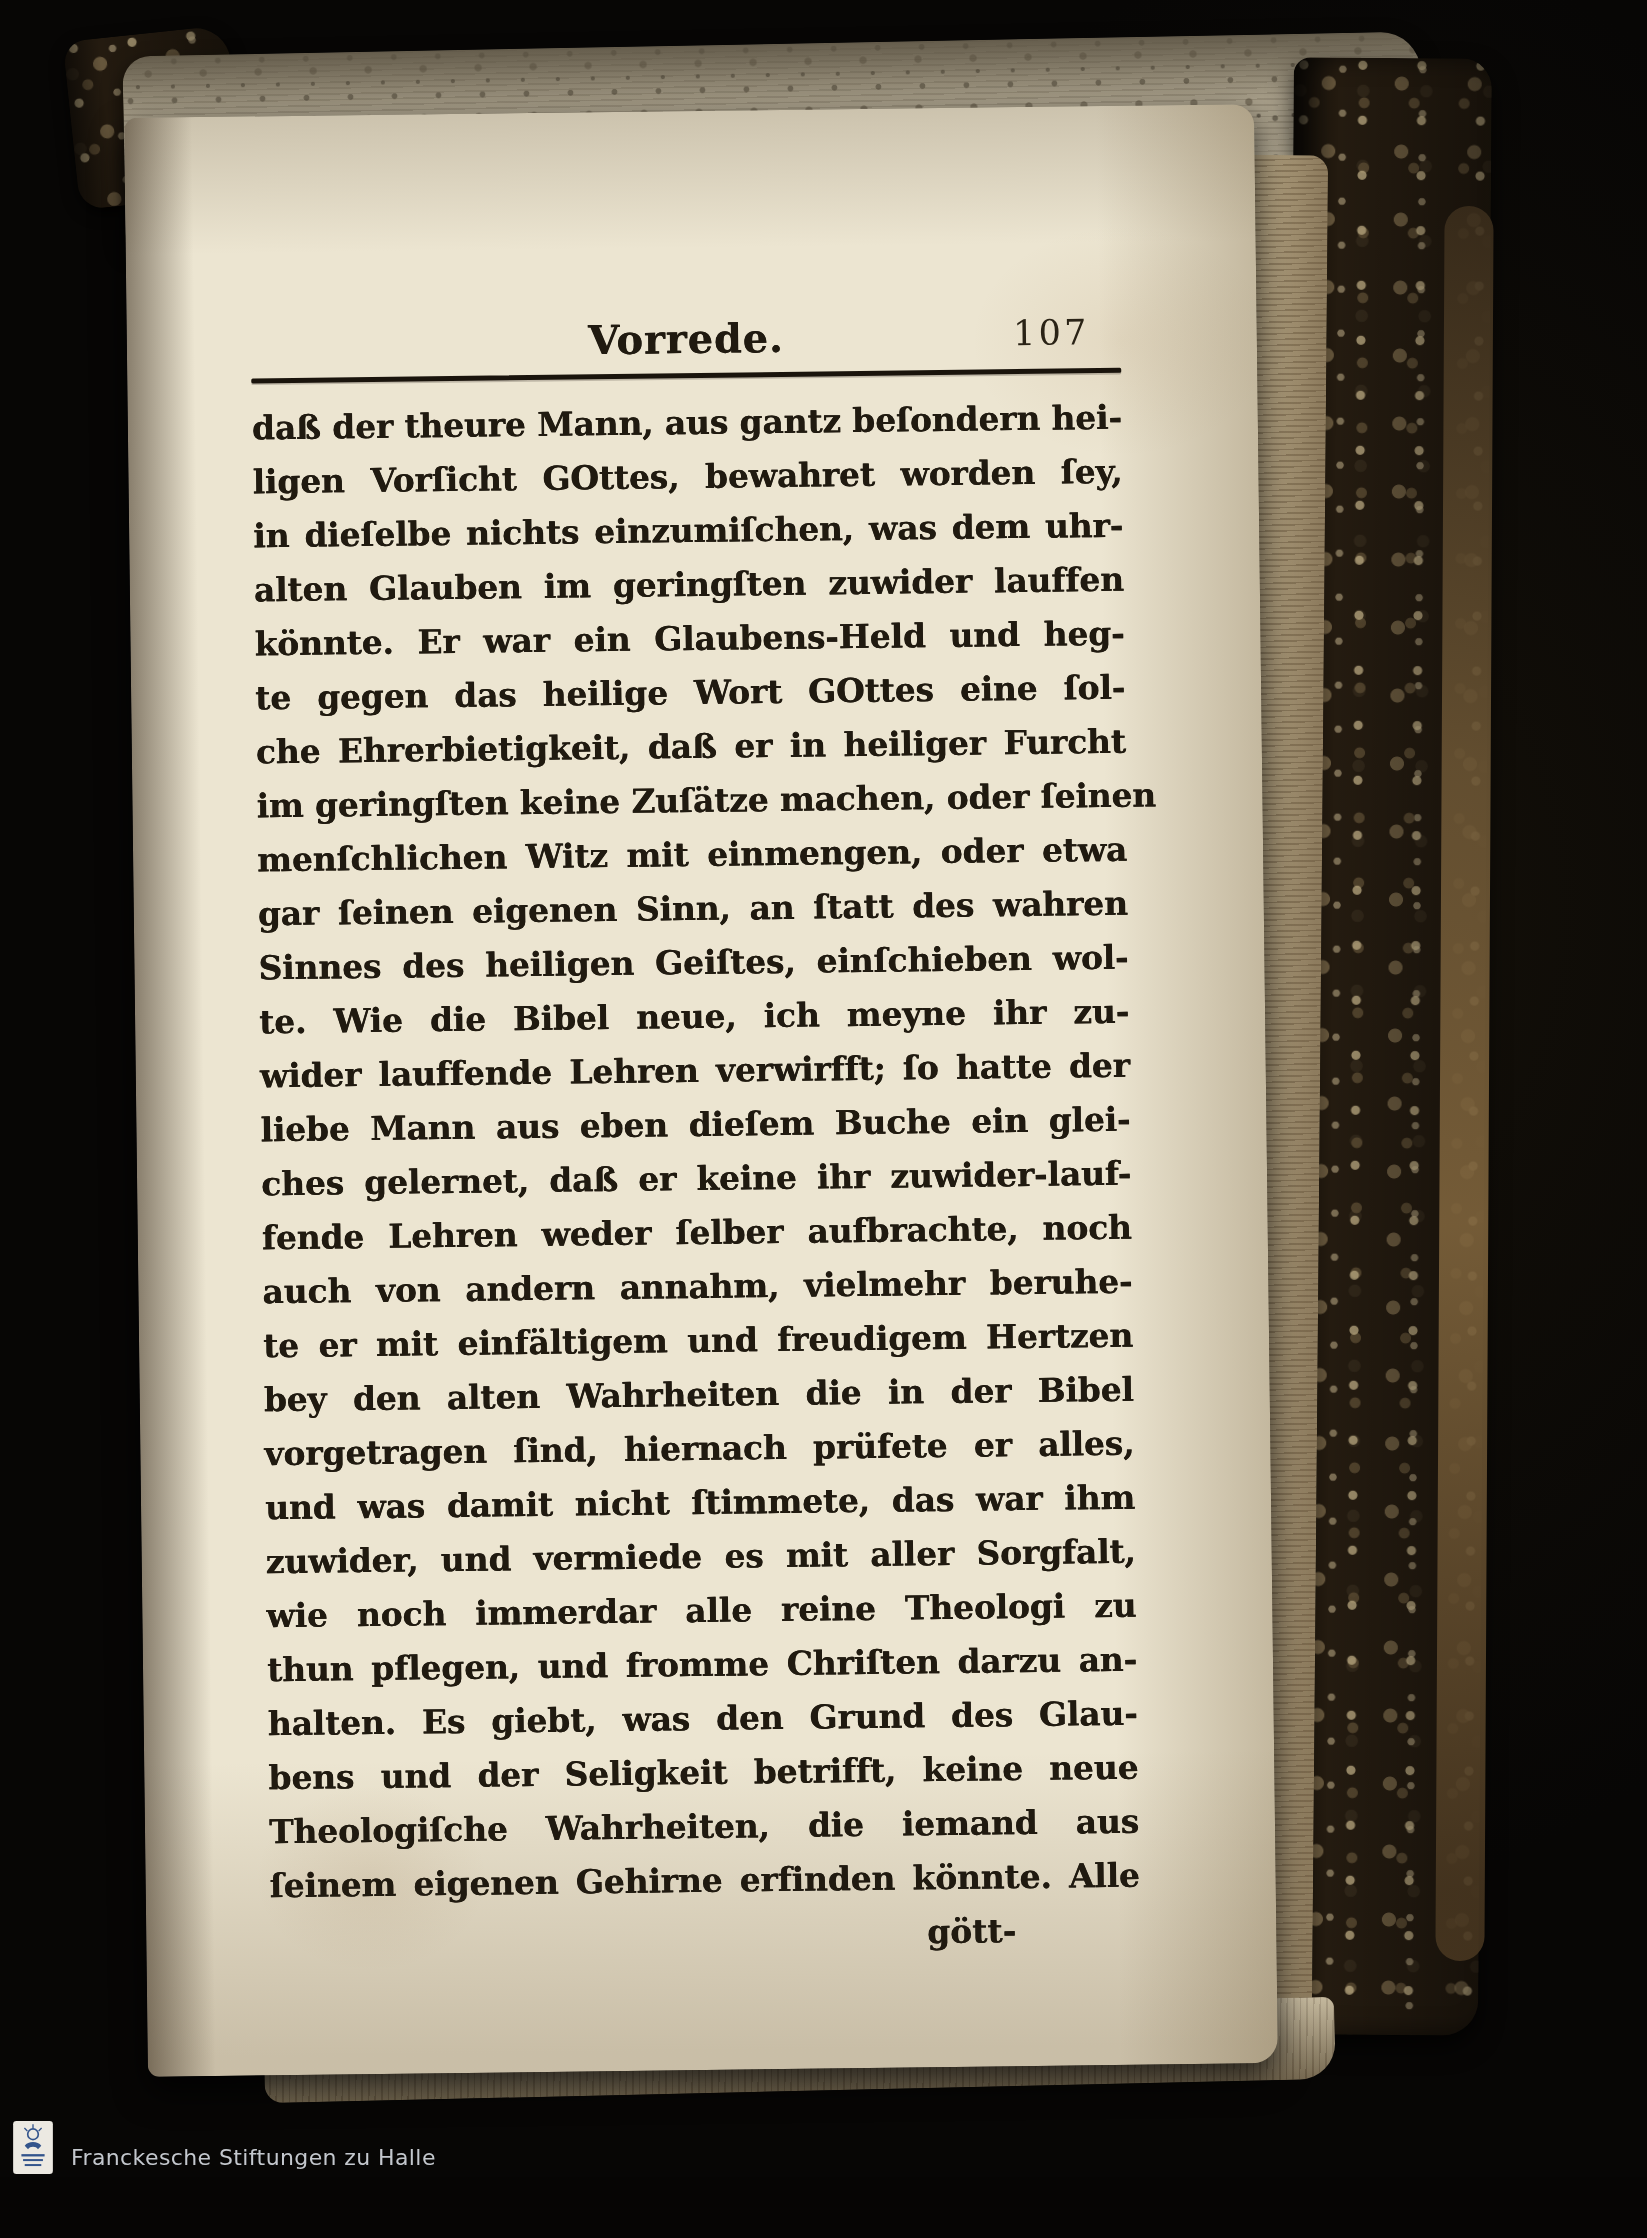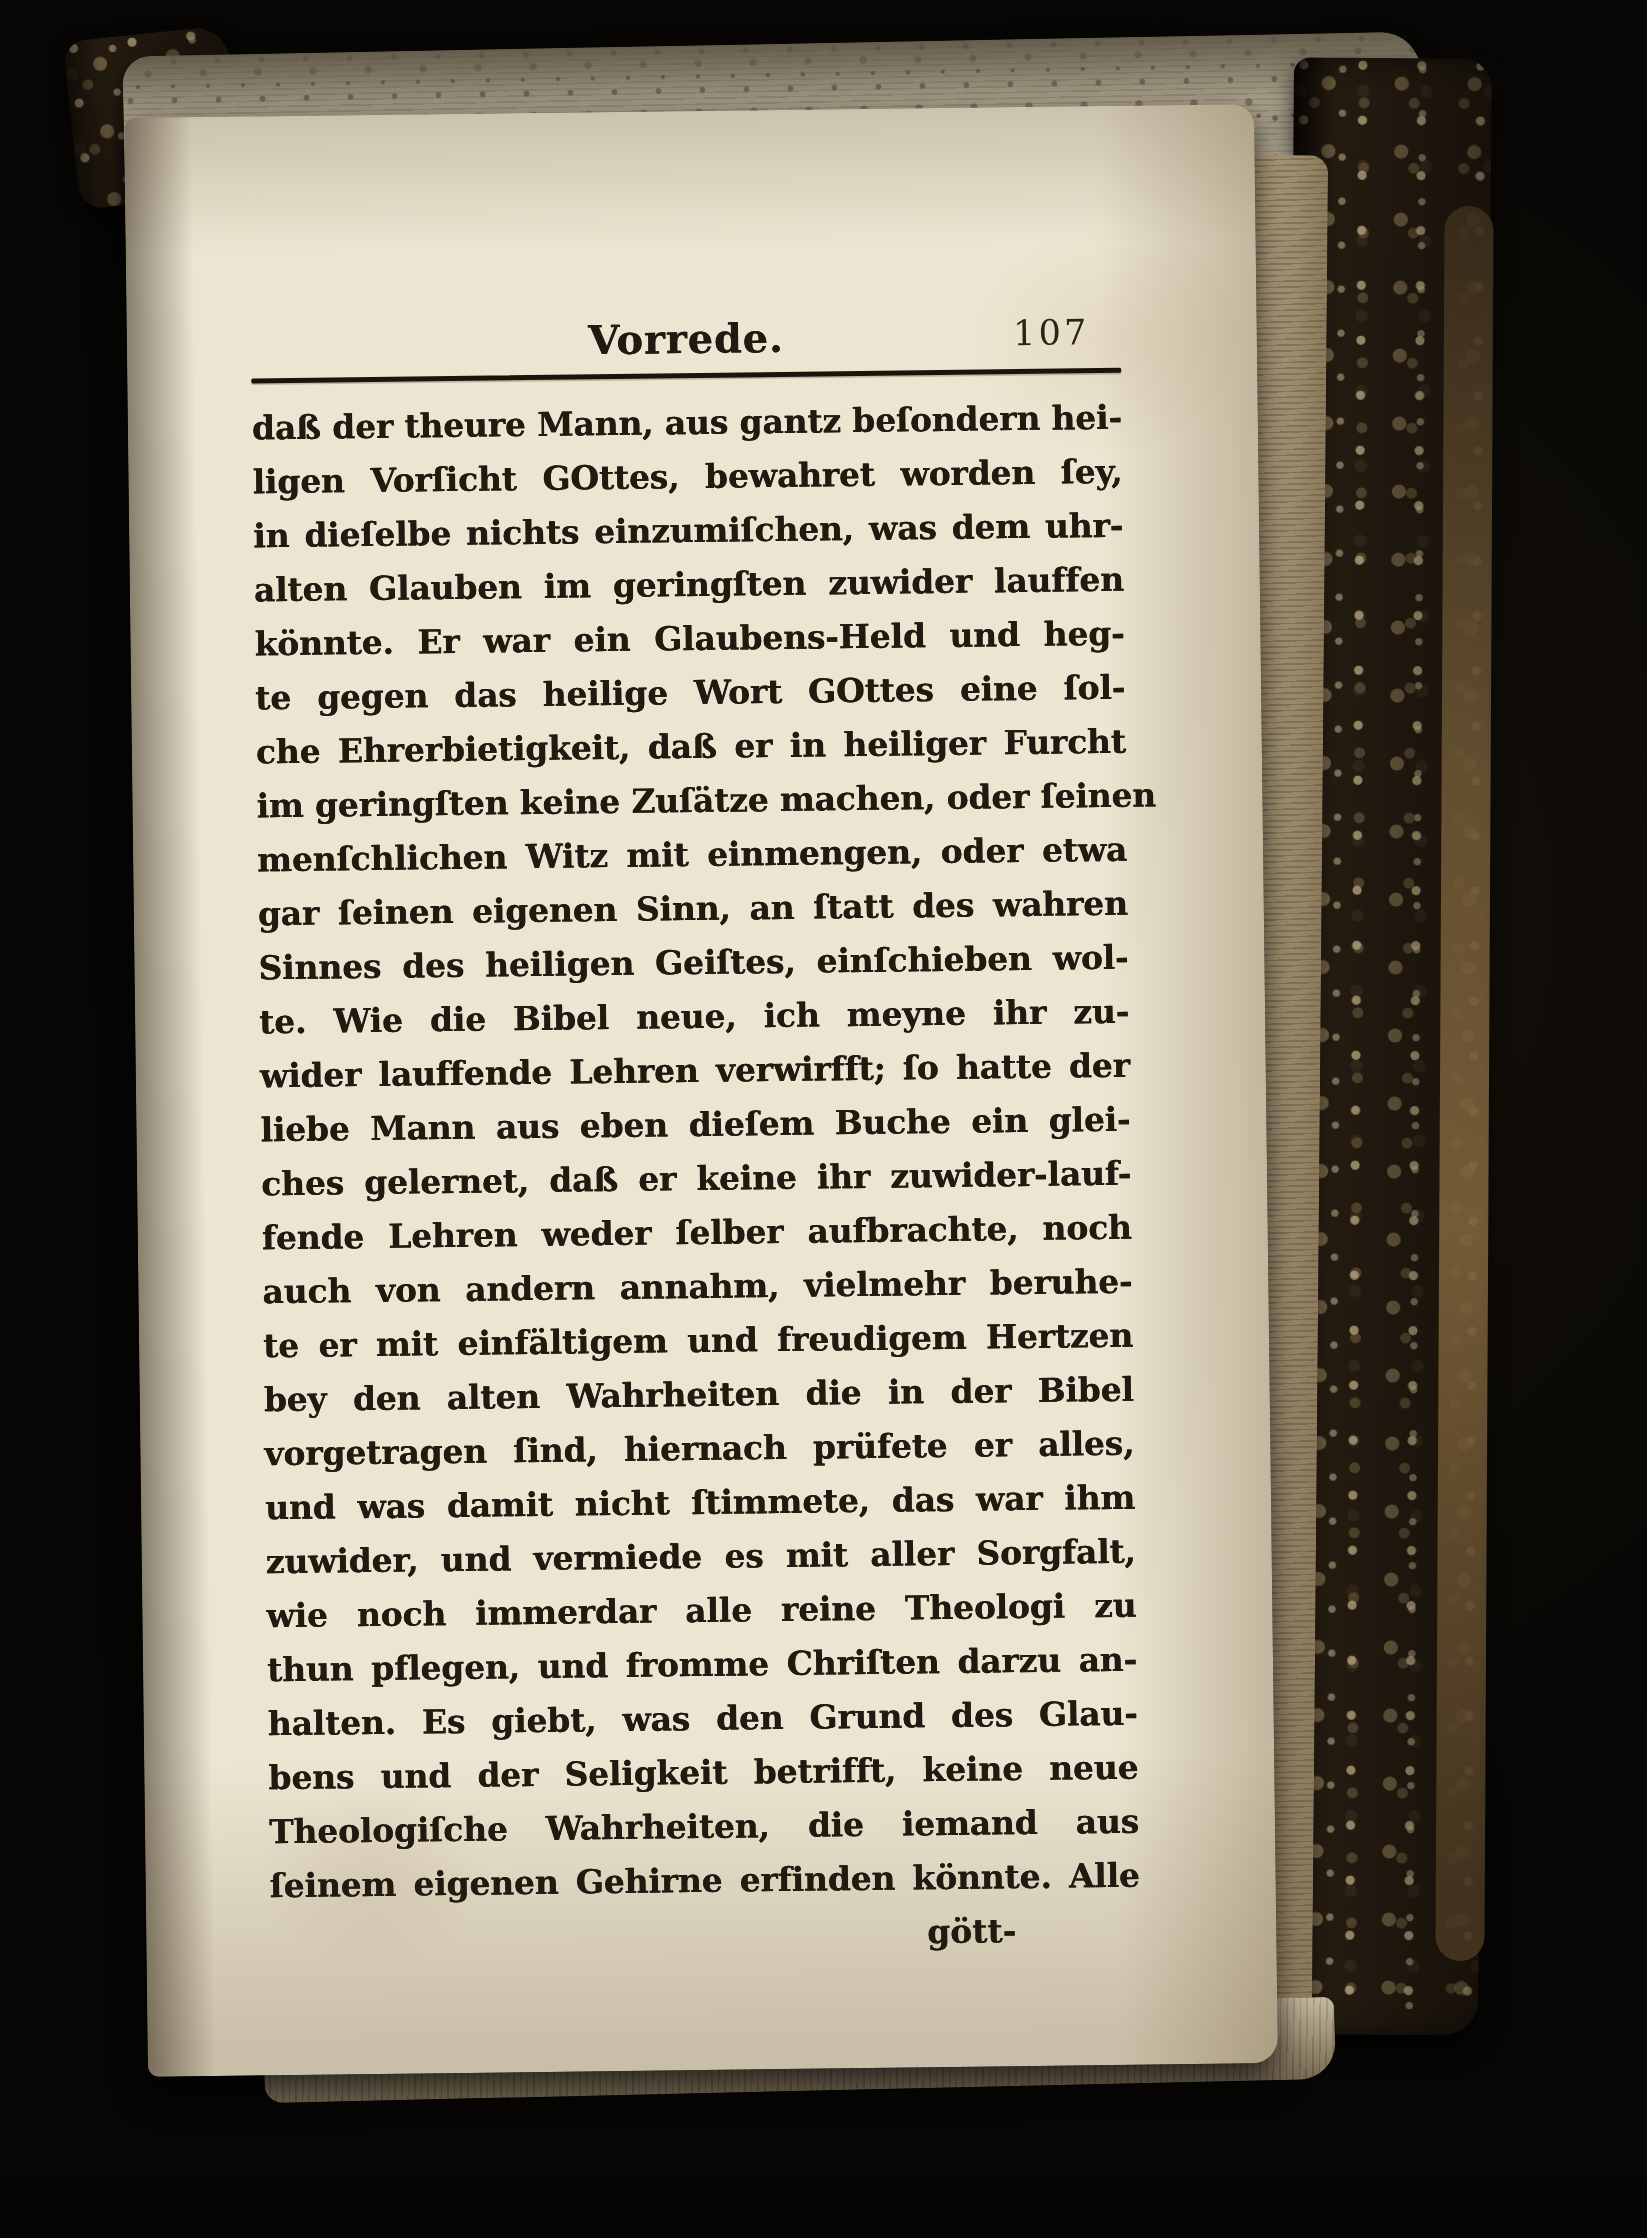--- a/index.html
+++ b/index.html
@@ -161,15 +161,27 @@
       <div class="line">halten.   Es giebt, was den Grund des Glau-</div>
       <div class="line">bens und der Seligkeit betrifft, keine neue</div>
       <div class="line">Theologiſche Wahrheiten, die iemand aus</div>
       <div class="line">ſeinem eigenen Gehirne erfinden könnte. Alle</div>
 
       <div class="catchword-line">gött-</div>
 
     </div>
   </div>
 
+  <div class="watermark-bar">
+    <svg class="watermark-logo" viewBox="0 0 24 32" xmlns="http://www.w3.org/2000/svg">
+      <rect x="0" y="0" width="24" height="32" rx="2" fill="#ece9e2"></rect>
+      <circle cx="12" cy="8" r="3.2" fill="none" stroke="#33548c" stroke-width="1"></circle>
+      <path d="M12 4.5 L12 2 M8.6 6 L6.8 4.2 M15.4 6 L17.2 4.2" stroke="#33548c" stroke-width="0.8" fill="none"></path>
+      <path d="M7 15 C9 12,15 12,17 15 L15 17 C14 15,10 15,9 17 Z" fill="#33548c"></path>
+      <rect x="5" y="20" width="14" height="1.4" fill="#33548c"></rect>
+      <rect x="6" y="23" width="12" height="1.2" fill="#33548c"></rect>
+      <rect x="7" y="26" width="10" height="1.2" fill="#33548c"></rect>
+    </svg>
+    <span class="watermark-text">Franckesche Stiftungen zu Halle</span>
+  </div>
 
 </div>
 
 
 </body></html>

